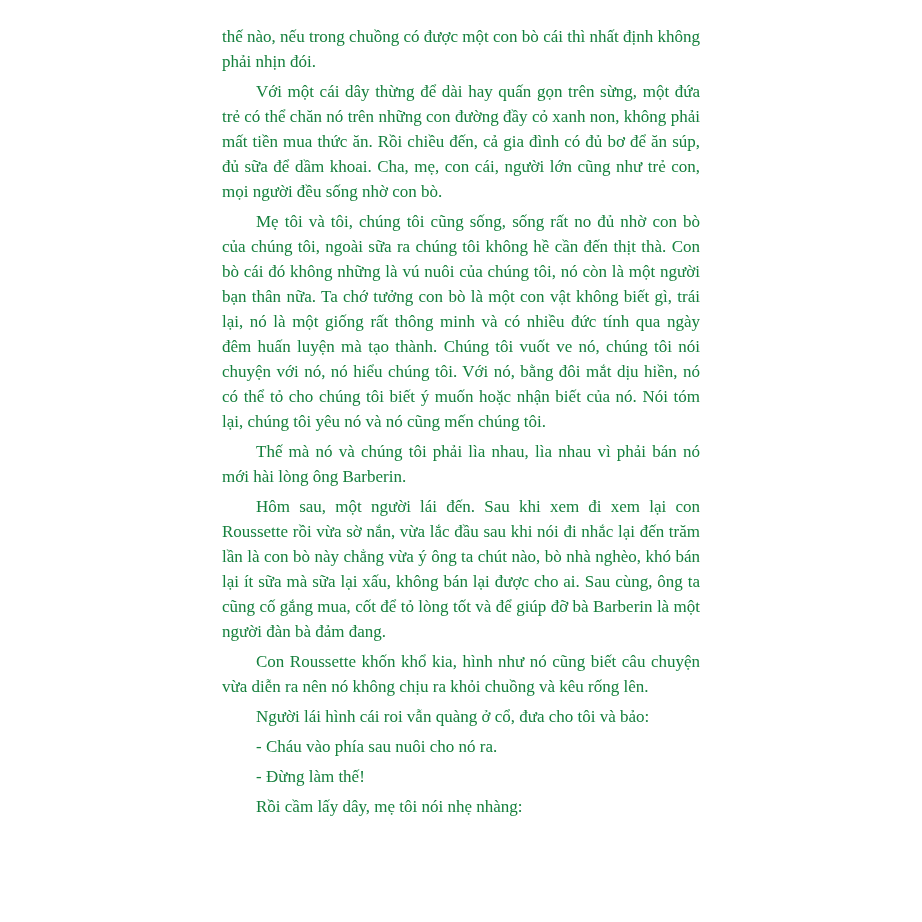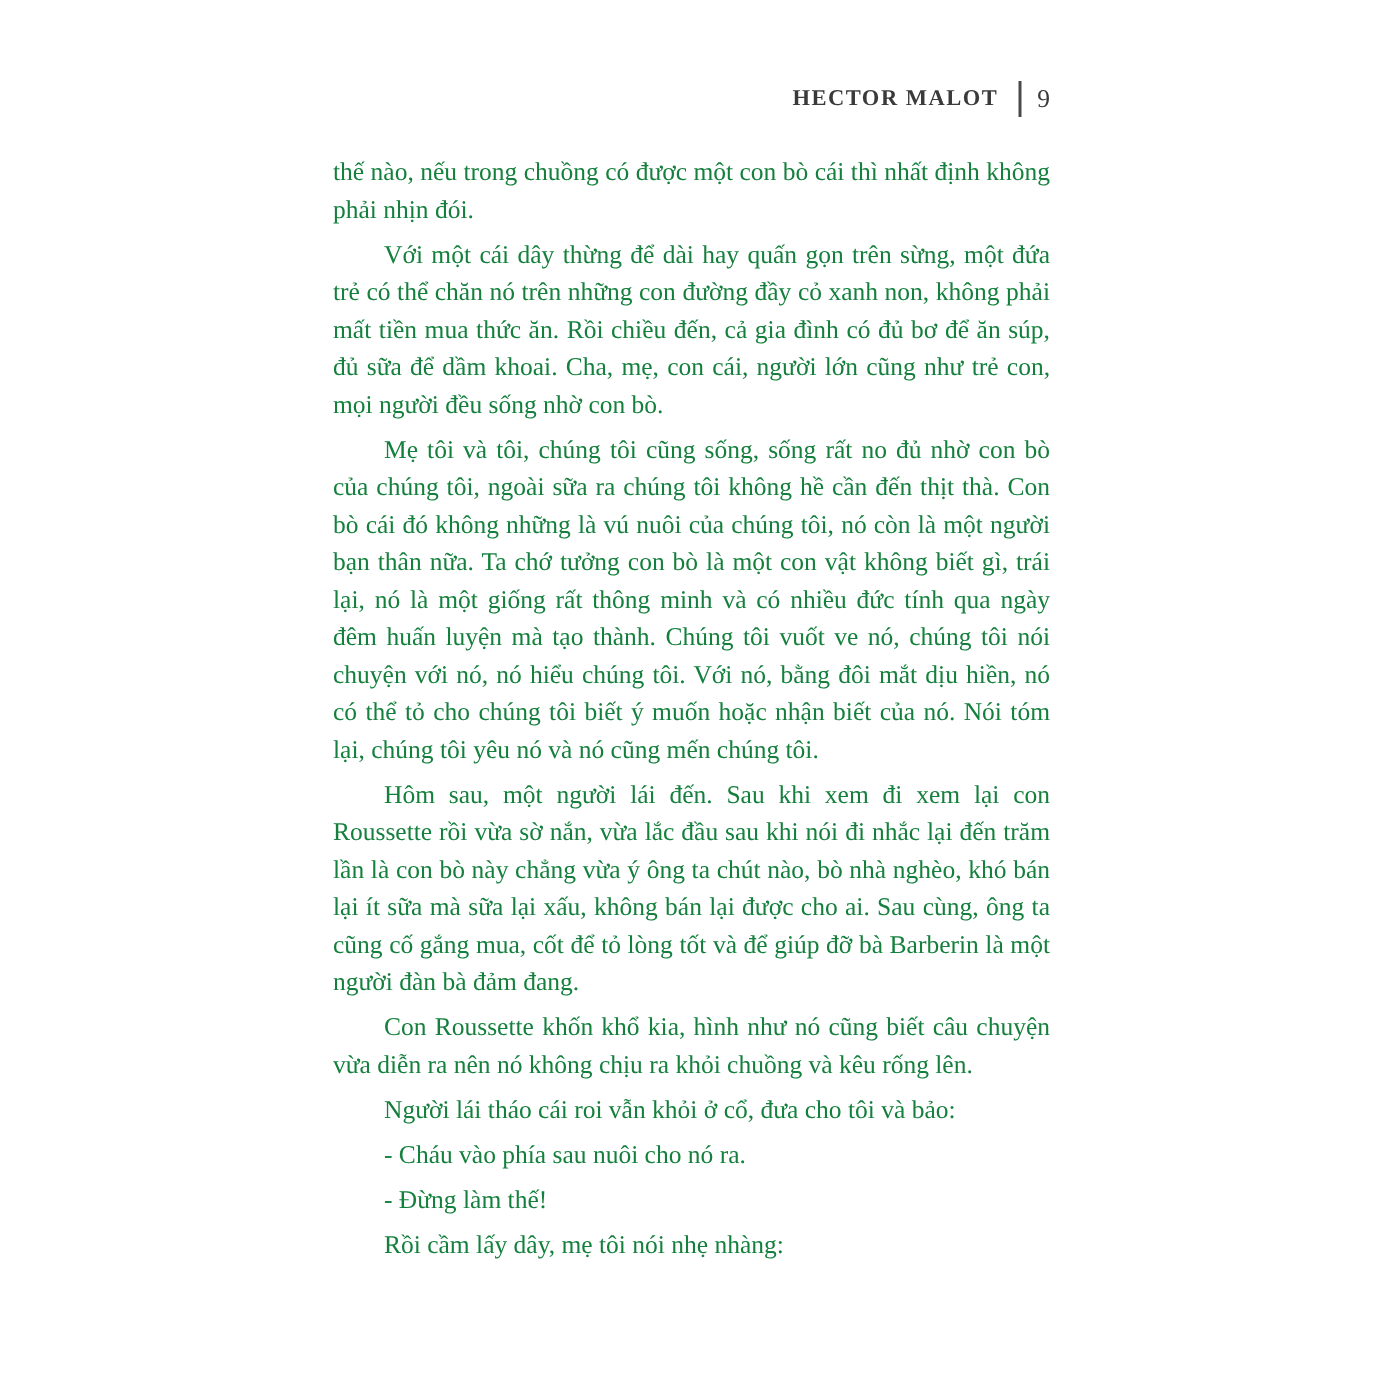--- a/index.html
+++ b/index.html
@@ -56,31 +56,27 @@
   }
   .page-body p.continuation {
     text-indent: 0;
   }
 </style>
 </head>
 <body>
 
 <div class="book-page">
 
-  <header class="page-header">
-    <span class="author-name">HECTOR MALOT</span>
-    <span class="header-divider"></span>
-    <span class="page-number">9</span>
-  </header>
 
   <main class="page-body">
     <p class="continuation">thế nào, nếu trong chuồng có được một con bò cái thì nhất định không phải nhịn đói.</p>
     <p>Với một cái dây thừng để dài hay quấn gọn trên sừng, một đứa trẻ có thể chăn nó trên những con đường đầy cỏ xanh non, không phải mất tiền mua thức ăn. Rồi chiều đến, cả gia đình có đủ bơ để ăn súp, đủ sữa để dầm khoai. Cha, mẹ, con cái, người lớn cũng như trẻ con, mọi người đều sống nhờ con bò.</p>
     <p>Mẹ tôi và tôi, chúng tôi cũng sống, sống rất no đủ nhờ con bò của chúng tôi, ngoài sữa ra chúng tôi không hề cần đến thịt thà. Con bò cái đó không những là vú nuôi của chúng tôi, nó còn là một người bạn thân nữa. Ta chớ tưởng con bò là một con vật không biết gì, trái lại, nó là một giống rất thông minh và có nhiều đức tính qua ngày đêm huấn luyện mà tạo thành. Chúng tôi vuốt ve nó, chúng tôi nói chuyện với nó, nó hiểu chúng tôi. Với nó, bằng đôi mắt dịu hiền, nó có thể tỏ cho chúng tôi biết ý muốn hoặc nhận biết của nó. Nói tóm lại, chúng tôi yêu nó và nó cũng mến chúng tôi.</p>
+    <p>Thế mà nó và chúng tôi phải lìa nhau, lìa nhau vì phải bán nó mới hài lòng ông Barberin.</p>
     <p>Hôm sau, một người lái đến. Sau khi xem đi xem lại con Roussette rồi vừa sờ nắn, vừa lắc đầu sau khi nói đi nhắc lại đến trăm lần là con bò này chẳng vừa ý ông ta chút nào, bò nhà nghèo, khó bán lại ít sữa mà sữa lại xấu, không bán lại được cho ai. Sau cùng, ông ta cũng cố gắng mua, cốt để tỏ lòng tốt và để giúp đỡ bà Barberin là một người đàn bà đảm đang.</p>
     <p>Con Roussette khốn khổ kia, hình như nó cũng biết câu chuyện vừa diễn ra nên nó không chịu ra khỏi chuồng và kêu rống lên.</p>
-    <p>Người lái tháo cái roi vẫn khỏi ở cổ, đưa cho tôi và bảo:</p>
+    <p>Người lái hình cái roi vẫn quàng ở cổ, đưa cho tôi và bảo:</p>
     <p>- Cháu vào phía sau nuôi cho nó ra.</p>
     <p>- Đừng làm thế!</p>
     <p>Rồi cầm lấy dây, mẹ tôi nói nhẹ nhàng:</p>
   </main>
 
 </div>
 
 </body></html>

